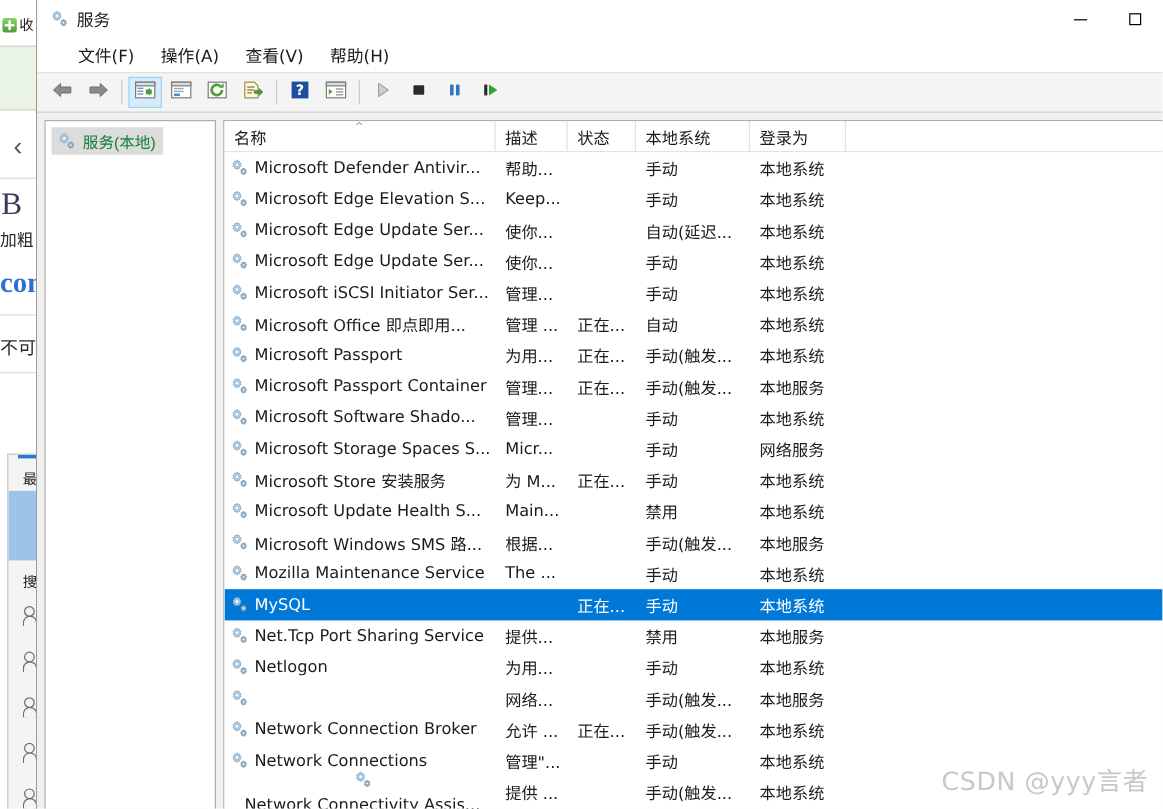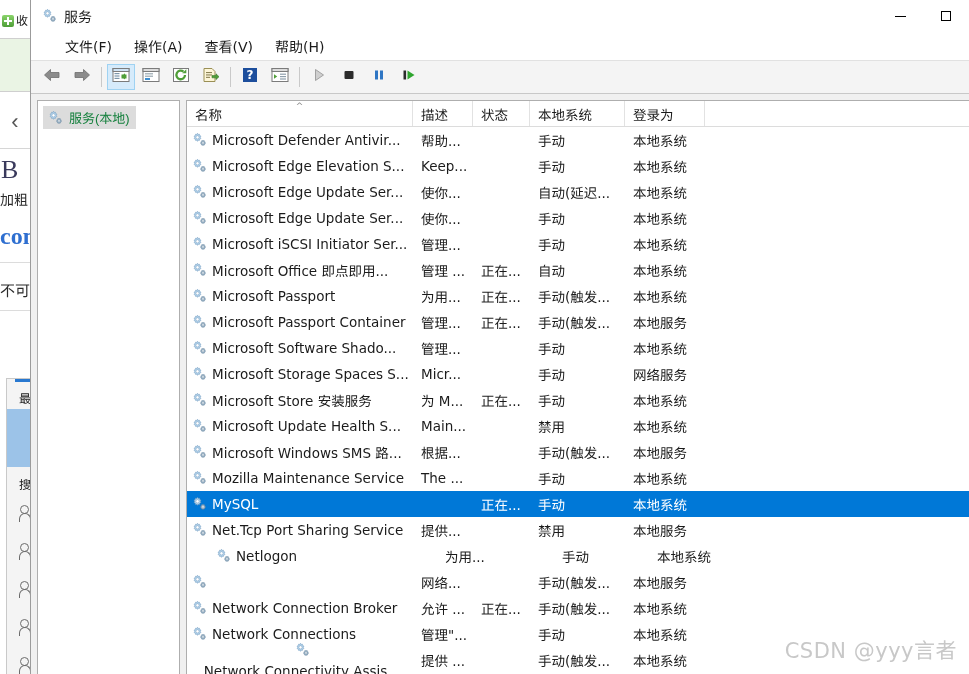--- a/index.html
+++ b/index.html
@@ -857,21 +857,21 @@
     </span>
                 <span class="name-text">Net.Tcp Port Sharing Service</span>
               </div>
               <div class="lv-td" style="width: 60px;">提供...</div>
               <div class="lv-td" style="width: 57px;"></div>
               <div class="lv-td" style="width: 95px;">禁用</div>
               <div class="lv-td" style="width: 80px;">本地服务</div>
               <div class="lv-td" style="flex: 1 1 0%;"></div>
             </div>
             <div class="lv-row">
-              <div class="lv-td name" style="width: 226px; margin-left: 24px;">
+              <div class="lv-td name" style="width: 226px;">
     <span class="gear">
       <svg class="g-main" viewBox="0 0 24 24" xmlns="http://www.w3.org/2000/svg">
         <path d="M12 2.3l1.1 2.3 2.5-.5.5 2.5 2.3 1.1-1.4 2.1 1.4 2.1-2.3 1.1-.5 2.5-2.5-.5L12 17.3l-1.1-2.3-2.5.5-.5-2.5-2.3-1.1L7 9.8 5.6 7.7l2.3-1.1.5-2.5 2.5.5z" fill="#b9d7ee" stroke="#6f9bbf" stroke-width="1"></path>
         <circle cx="12" cy="9.8" r="3.1" fill="#ffffff" stroke="#6f9bbf" stroke-width="1"></circle>
       </svg>
       <svg class="g-sm" viewBox="0 0 24 24" xmlns="http://www.w3.org/2000/svg">
         <path d="M12 3l1.4 2.6 2.9-.5.5 2.9L19.4 9.4l-1.8 2.3 1.8 2.3-2.6 1.4-.5 2.9-2.9-.5L12 20.4l-1.4-2.6-2.9.5-.5-2.9L4.6 14l1.8-2.3L4.6 9.4 7.2 8l.5-2.9 2.9.5z" fill="#9fb6c8" stroke="#5d7f99" stroke-width="1.2"></path>
         <circle cx="12" cy="11.7" r="3.2" fill="#ffffff" stroke="#5d7f99" stroke-width="1.2"></circle>
       </svg>
     </span>

